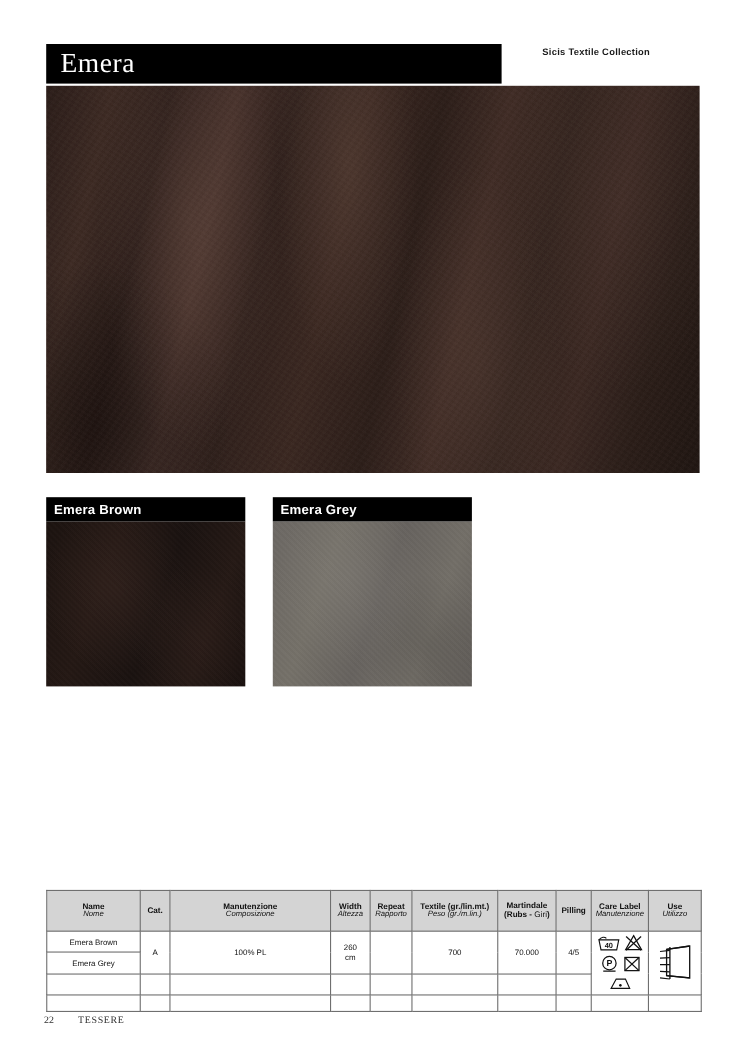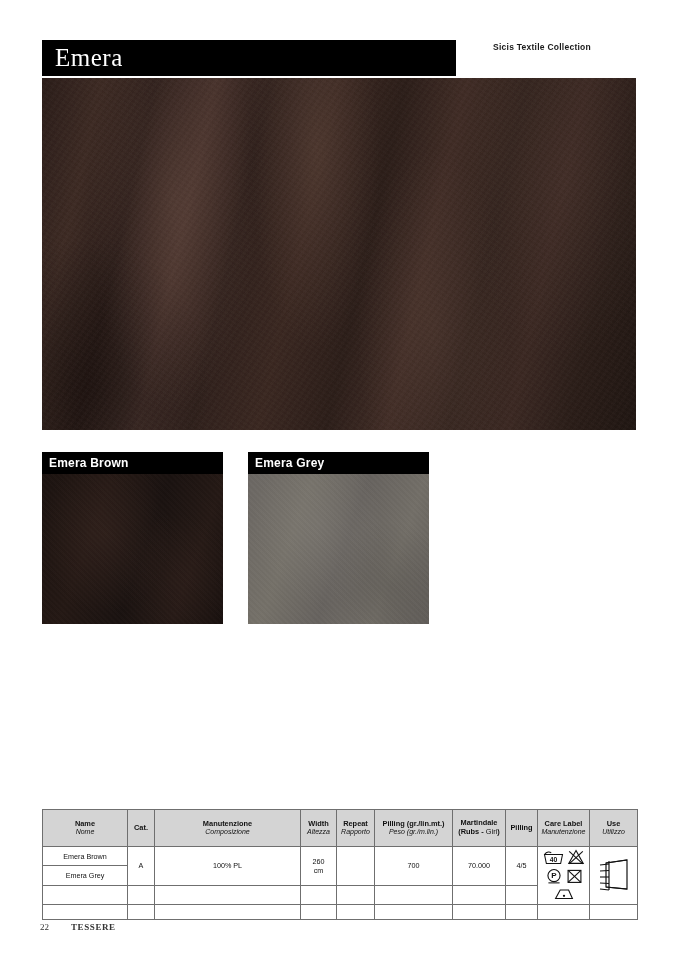--- a/index.html
+++ b/index.html
@@ -193,21 +193,20 @@
     align-items: baseline;
     gap: 22px;
   }
   #page-num { font-family: "Liberation Serif", serif; font-size: 9px; color: #333; }
   #footer-brand {
     font-family: "Liberation Serif", serif;
     font-size: 9px;
     color: #333;
     letter-spacing: 0.6px;
     position: relative;
-    font-weight: bold;
   }
 </style>
 </head>
 <body>
 
 <div id="brand">
   <div id="brand-sub">Sicis Textile Collection</div>
 </div>
 
 <div id="title-bar">
@@ -254,21 +253,21 @@
       </th>
       <th>
         <span class="th-en">Width</span>
         <span class="th-it">Altezza</span>
       </th>
       <th>
         <span class="th-en">Repeat</span>
         <span class="th-it">Rapporto</span>
       </th>
       <th>
-        <span class="th-en">Pilling (gr./lin.mt.)</span>
+        <span class="th-en">Textile (gr./lin.mt.)</span>
         <span class="th-it">Peso (gr./m.lin.)</span>
       </th>
       <th>
         <span class="th-en">Martindale</span>
         <span class="th-en"><span class="rubs">(Rubs - </span><span class="giri">Giri</span><span class="rubs">)</span></span>
       </th>
       <th>
         <span class="th-en">Pilling</span>
       </th>
       <th>

